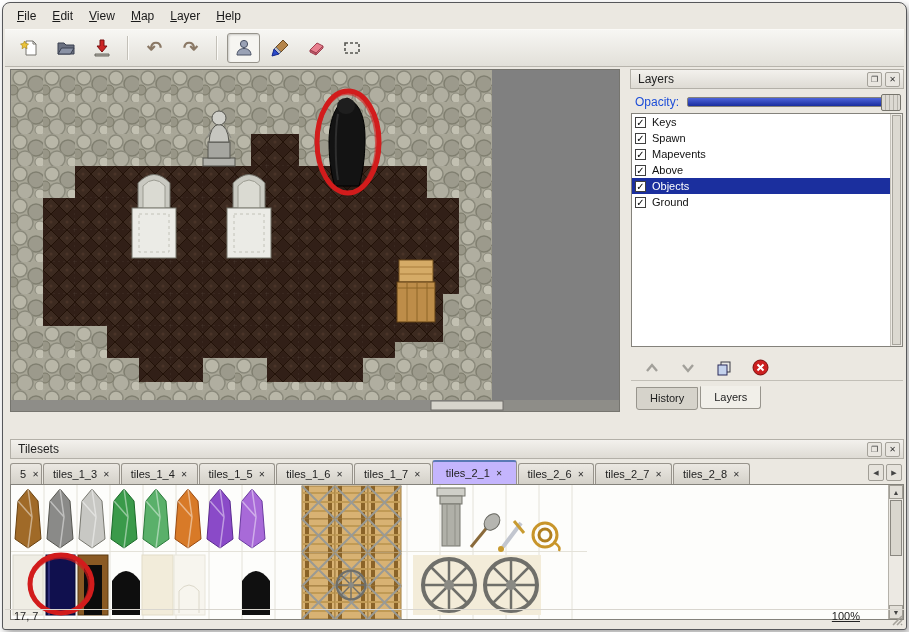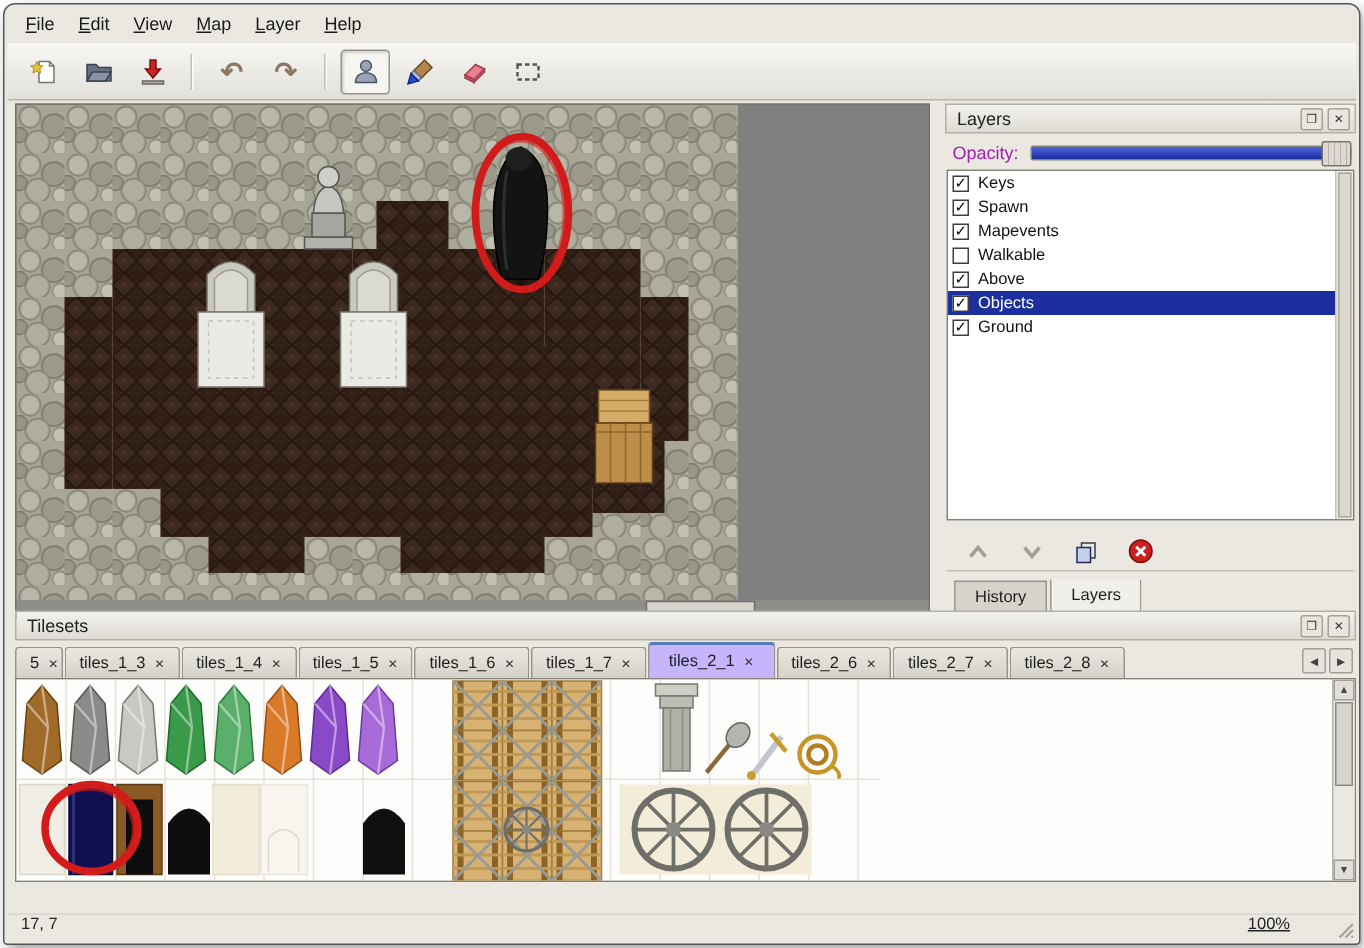--- a/index.html
+++ b/index.html
@@ -33,21 +33,21 @@
 
   
   .layers-panel { position:absolute; left:627px; top:66px; width:274px; height:343px; }
   .panel-header { height:20px; display:flex; align-items:center; padding:0 3px 0 7px;
                   font-size:12px; color:#222; border:1px solid #b3b0a8;
                   background:linear-gradient(#f3f1ed,#dedbd4); }
   .panel-header .spacer { flex:1; }
   .phbtn { width:15px; height:15px; margin-left:3px; display:flex; align-items:center; justify-content:center;
            font-size:8px; color:#333; border:1px solid #a5a29a; background:#e9e6e0; border-radius:2px; }
   .opacity-row { position:absolute; top:24px; left:5px; right:3px; height:18px;
-                 display:flex; align-items:center; gap:8px; font-size:12px; color:#a21caf; }
+                 display:flex; align-items:center; gap:8px; font-size:12px; color:#1d4ed8; }
   .slider { flex:1; height:10px; position:relative; border:1px solid #84827b;
             background:linear-gradient(#4d64da,#1a2d9e); border-radius:2px; }
   .slider-thumb { position:absolute; right:-1px; top:-4px; width:20px; height:17px;
                   background:repeating-linear-gradient(90deg,#dcd9d2 0 3px,#b6b3ab 3px 4px);
                   border:1px solid #76746c; border-radius:2px; }
   .layer-list { position:absolute; left:1px; top:44px; width:272px; height:234px;
                 background:#ffffff; border:1px solid #84827b; overflow:hidden; }
   .layer-row { display:flex; align-items:center; gap:6px; height:16px; padding:0 3px; font-size:11px; color:#111; }
   .layer-row.selected { background:#1b2f9e; color:#ffffff; }
   .cb { width:11px; height:11px; border:1px solid #3f3f3f; background:#fff; font-size:10px;
@@ -59,21 +59,21 @@
   .layer-actions { position:absolute; left:1px; top:286px; width:272px; height:26px;
                    display:flex; align-items:center; gap:18px; padding:0 12px;
                    border-bottom:1px solid #c2bfb7; }
   .lab { display:flex; align-items:center; justify-content:center; width:18px; height:18px; }
   .panel-tabs { position:absolute; left:6px; top:318px; display:flex; }
   .ptab { padding:4px 13px 5px; font-size:11px; color:#222; background:#d6d3cb;
           border:1px solid #98958d; border-radius:0 0 3px 3px; margin-right:2px;text-align:center; }
   .ptab.active { background:#f1efe9; border-top-color:#f1efe9; position:relative; top:-1px; }
 
   
-  .tilesets-panel { position:absolute; left:7px; top:404px; width:894px; height:190px; }
+  .tilesets-panel { position:absolute; left:7px; top:436px; width:894px; height:190px; }
   .ts-tabs { position:absolute; left:0; top:21px; right:0; height:24px;
              display:flex; align-items:flex-end; padding-right:38px; overflow:hidden; }
   .ttab { height:21px; display:flex; align-items:center; gap:6px; padding:0 9px;
           font-size:11px; color:#222; white-space:nowrap;
           background:linear-gradient(#ebe8e2,#d4d1c9); border:1px solid #98948c;
           border-bottom:none; border-radius:3px 3px 0 0; margin-right:1px; }
   .ttab.partial { width:32px; overflow:hidden; }
   .ttab.active { background:#c4b5fd; height:24px; border-top:2px solid #5a79b5; padding:0 13px; }
   .tclose { font-size:8px; color:#333; }
   .tab-scroll { position:absolute; right:2px; top:25px; display:flex; gap:2px; }
@@ -262,24 +262,20 @@
       </div>
       <div class="layer-row">
         <span class="cb">✓</span>
         <span>Spawn</span>
       </div>
       <div class="layer-row">
         <span class="cb">✓</span>
         <span>Mapevents</span>
       </div>
       <div class="layer-row">
-        <span class="cb"></span>
-        <span>Walkable</span>
-      </div>
-      <div class="layer-row">
         <span class="cb">✓</span>
         <span>Above</span>
       </div>
       <div class="layer-row selected">
         <span class="cb">✓</span>
         <span>Objects</span>
       </div>
       <div class="layer-row">
         <span class="cb">✓</span>
         <span>Ground</span>

